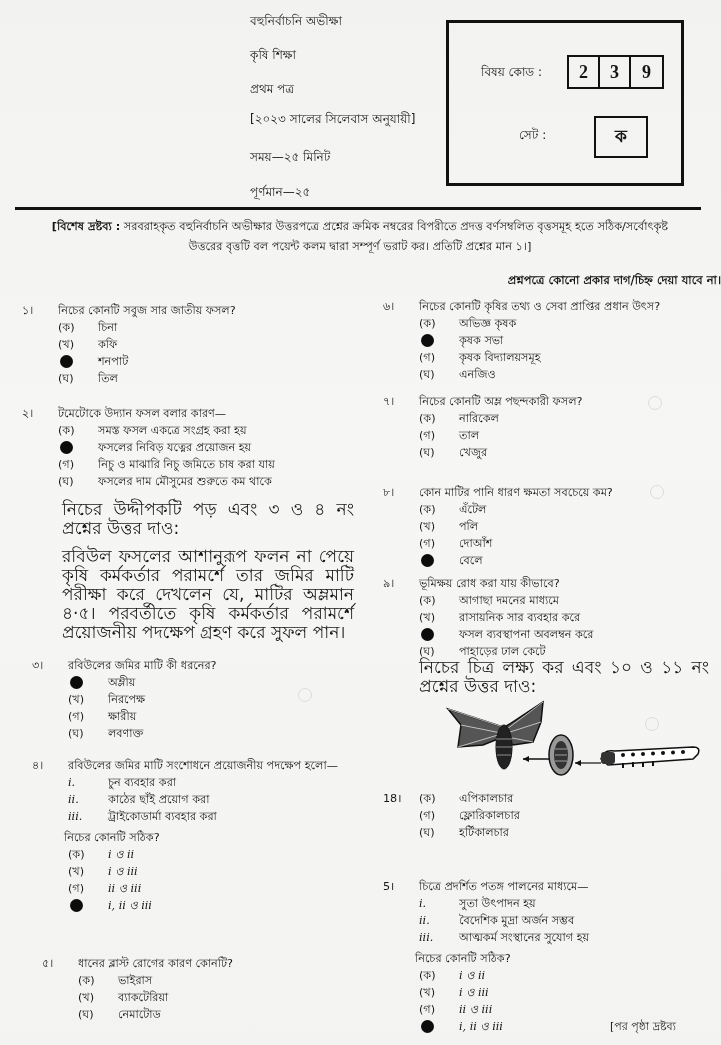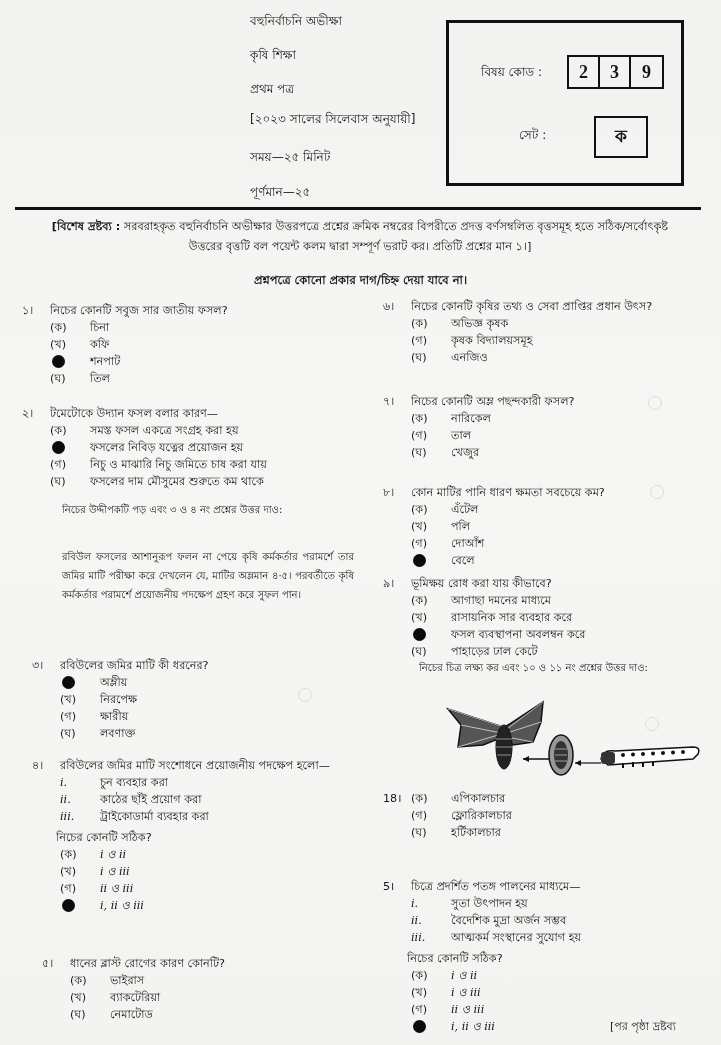--- a/index.html
+++ b/index.html
@@ -28,33 +28,33 @@
   .digit:last-child { border-right: none; }
   .set-box {
     position: absolute; left: 145px; top: 93px; width: 50px; height: 38px;
     border: 2px solid #111; display: flex; align-items: center; justify-content: center;
     font-size: 17px; font-weight: bold;
   }
   .rule { position: absolute; left: 15px; width: 686px; height: 3px; background: #111; top: 207px; }
 
   .note { position: absolute; left: 40px; width: 640px; top: 217px; font-size: 11.3px; line-height: 20px; text-align: center; }
   .note b { font-weight: bold; text-align: right; }
-  .warning { position: absolute; left: 0; width: 721px; top: 272px; font-size: 11.5px; text-align: center; font-weight: bold; }
+  .warning { position: absolute; left: 0; width: 721px; top: 272px; font-size: 11.5px; text-align: right; font-weight: bold; }
 
   
   .q { position: absolute; font-size: 11.2px; line-height: 17px; }
   .q-num { position: absolute; left: 0; top: 0; width: 30px; }
-  .q-body { margin-left: 28px; }
+  .q-body { margin-left: 36px; }
   .opt { display: flex; align-items: center; height: 17px; }
   .opt-mark { width: 40px; display: inline-flex; align-items: center; }
   .opt-bubble { width: 13px; height: 13px; border-radius: 50%; background: #0c0c0c; display: inline-block; margin-left: 2px; }
   .stmt { display: flex; height: 17px; align-items: center; }
   .stmt-num { width: 40px; font-style: italic; font-family: "DejaVu Serif", serif; }
   .it { font-style: italic; font-family: "DejaVu Serif", serif; }
-  .para { font-size: 10px; line-height: 19px; text-align: justify; }
+  .para { font-size: 17px; line-height: 19px; text-align: justify; }
 
   .illustration { position: absolute; left: 443px; top: 697px; width: 262px; height: 82px; }
   .footer-note { position: absolute; left: 610px; top: 1018px; font-size: 11px; }
   .smudge { position: absolute; width: 12px; height: 12px; border-radius: 50%; border: 1px solid #ccc; opacity: .6; }
 </style>
 </head>
 <body>
 
 <div class="page">
 
@@ -219,20 +219,26 @@
     </div>
   </div>
 
   <div class="q" style="left:383px;top:298px;width:330px">
     <span class="q-num">৬।</span>
     <div class="q-body">
       <div>নিচের কোনটি কৃষির তথ্য ও সেবা প্রাপ্তির প্রধান উৎস?</div>
       <div class="opt">
           <span class="opt-mark">(ক)</span>
           <span>অভিজ্ঞ কৃষক</span>
+        </div>
+      <div class="opt">
+          <span class="opt-mark">
+            <span class="opt-bubble"></span>
+          </span>
+          <span>কৃষক সভা</span>
         </div>
       <div class="opt">
           <span class="opt-mark">(গ)</span>
           <span>কৃষক বিদ্যালয়সমূহ</span>
         </div>
       <div class="opt">
           <span class="opt-mark">(ঘ)</span>
           <span>এনজিও</span>
         </div>
     </div>

